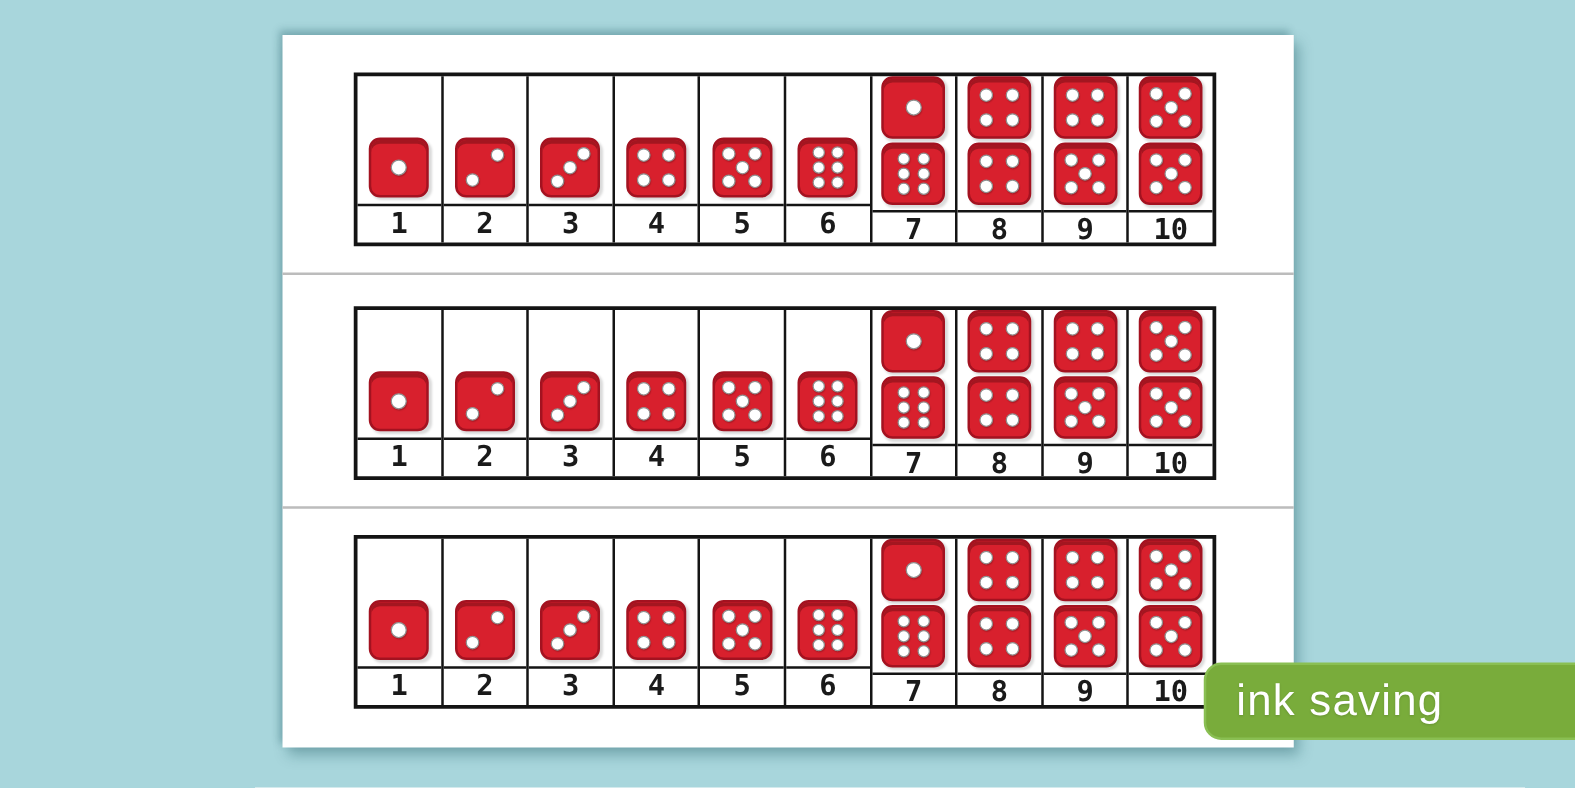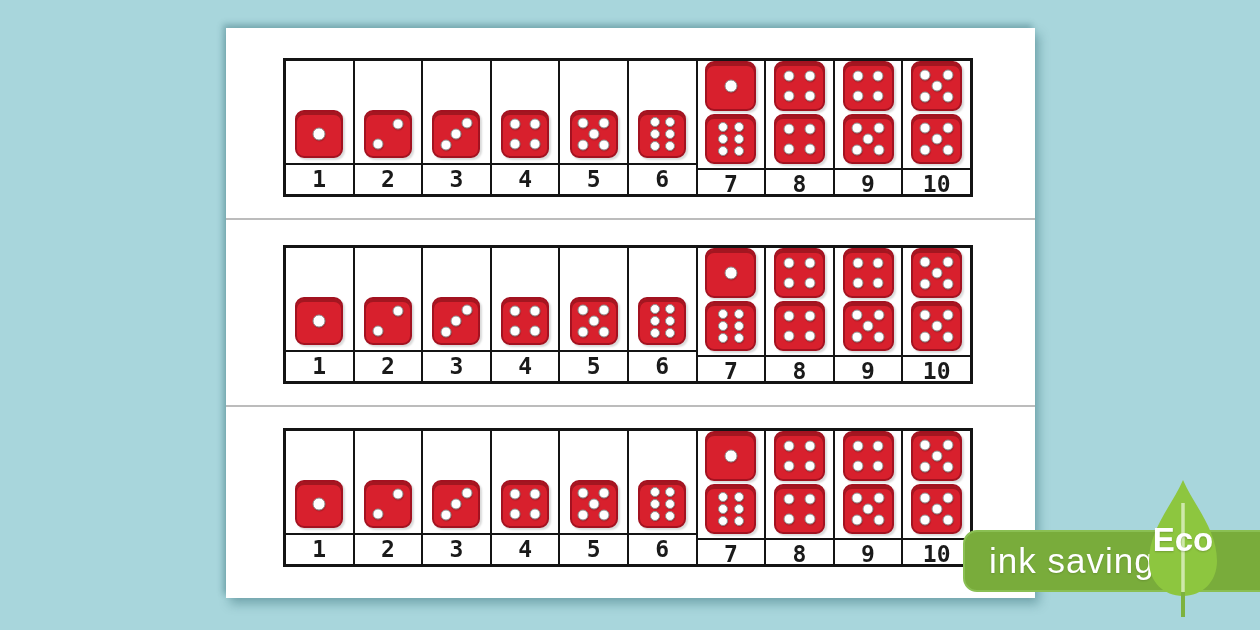--- a/index.html
+++ b/index.html
@@ -524,22 +524,14 @@
       </div>
 
     <div class="cut-line" style="top:190px"></div>
     <div class="cut-line" style="top:377px"></div>
   </div>
 
   <div id="eco-badge">
     <span id="ink-saving-label">ink saving</span>
   </div>
 
-  <div id="leaf">
-    <svg width="80" height="142" viewBox="0 0 80 142" aria-hidden="true">
-      <path d="M40 3 C 30 27, 6 52, 6 84 C 6 105, 21 119, 40 119 C 59 119, 74 105, 74 84 C 74 52, 50 27, 40 3 Z" fill="#8dc63f"></path>
-      <line x1="40" y1="26" x2="40" y2="115" stroke="#cfe8ab" stroke-width="3.5"></line>
-      <line x1="40" y1="115" x2="40" y2="140" stroke="#7db23f" stroke-width="4"></line>
-    </svg>
-    <div id="eco-label">Eco</div>
-  </div>
 
 </div>
 
 </body></html>

